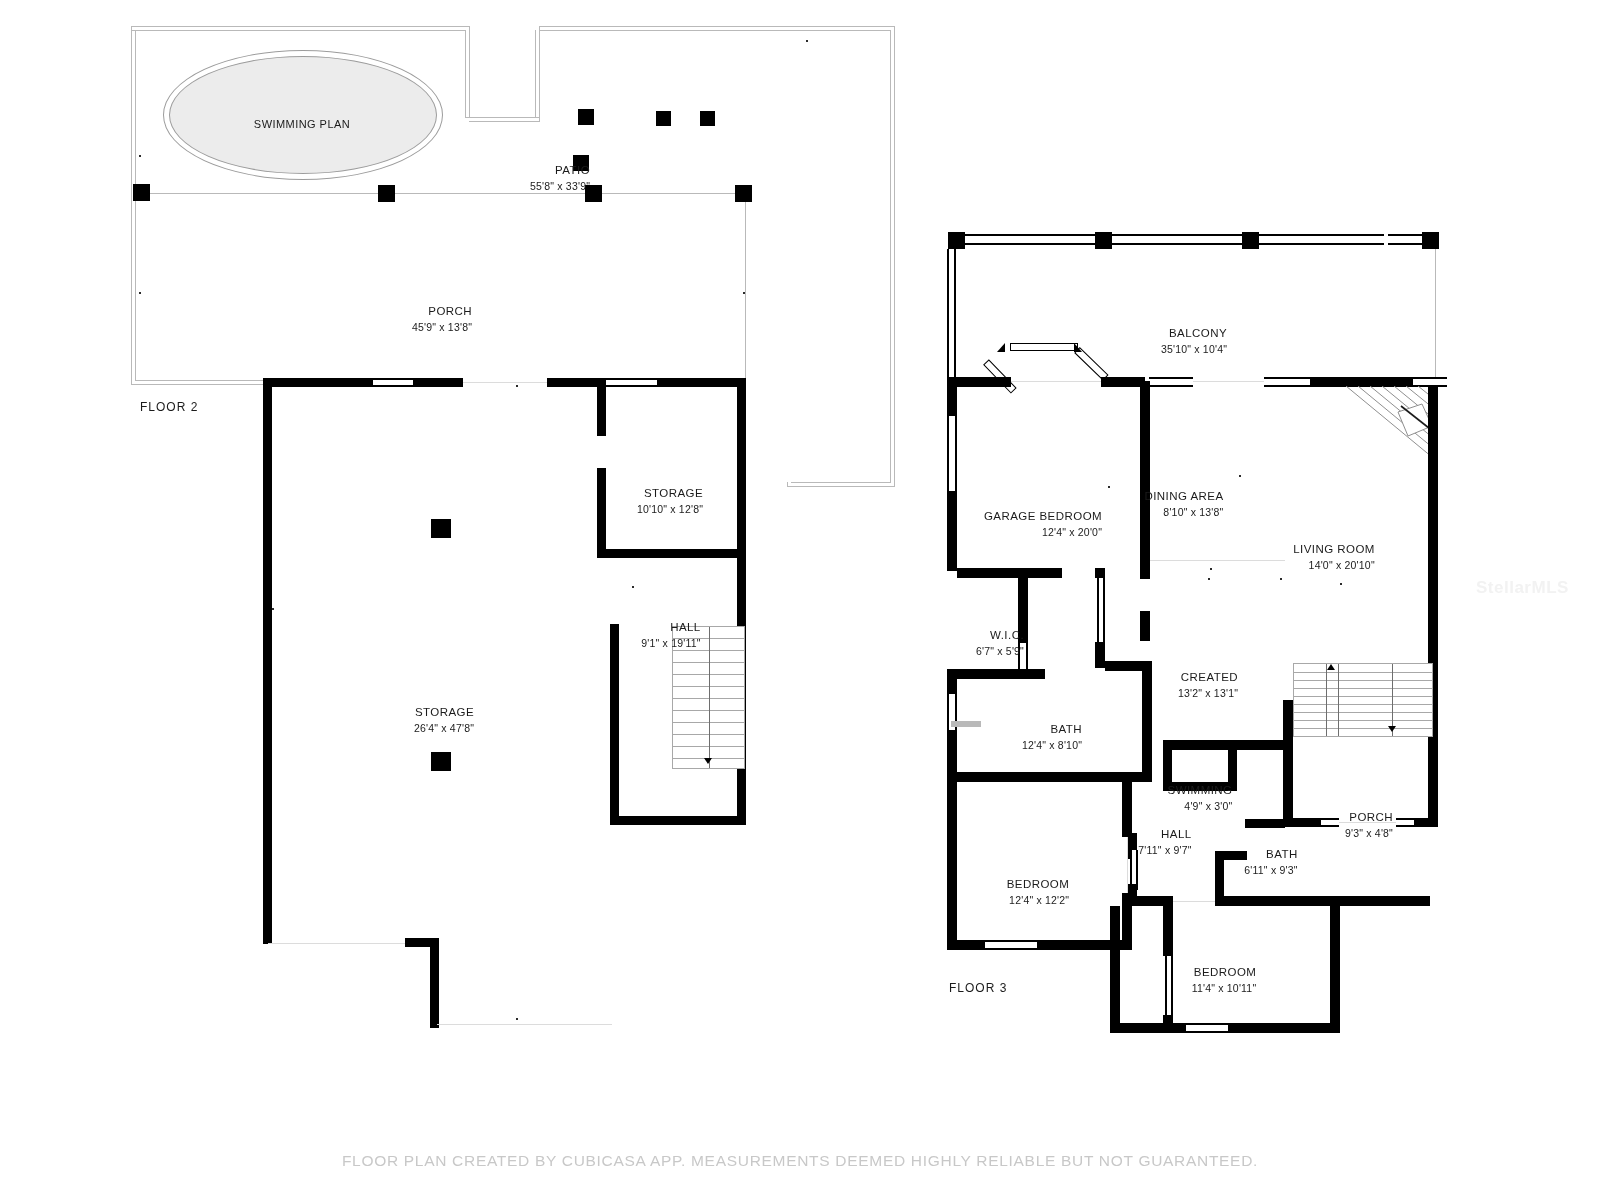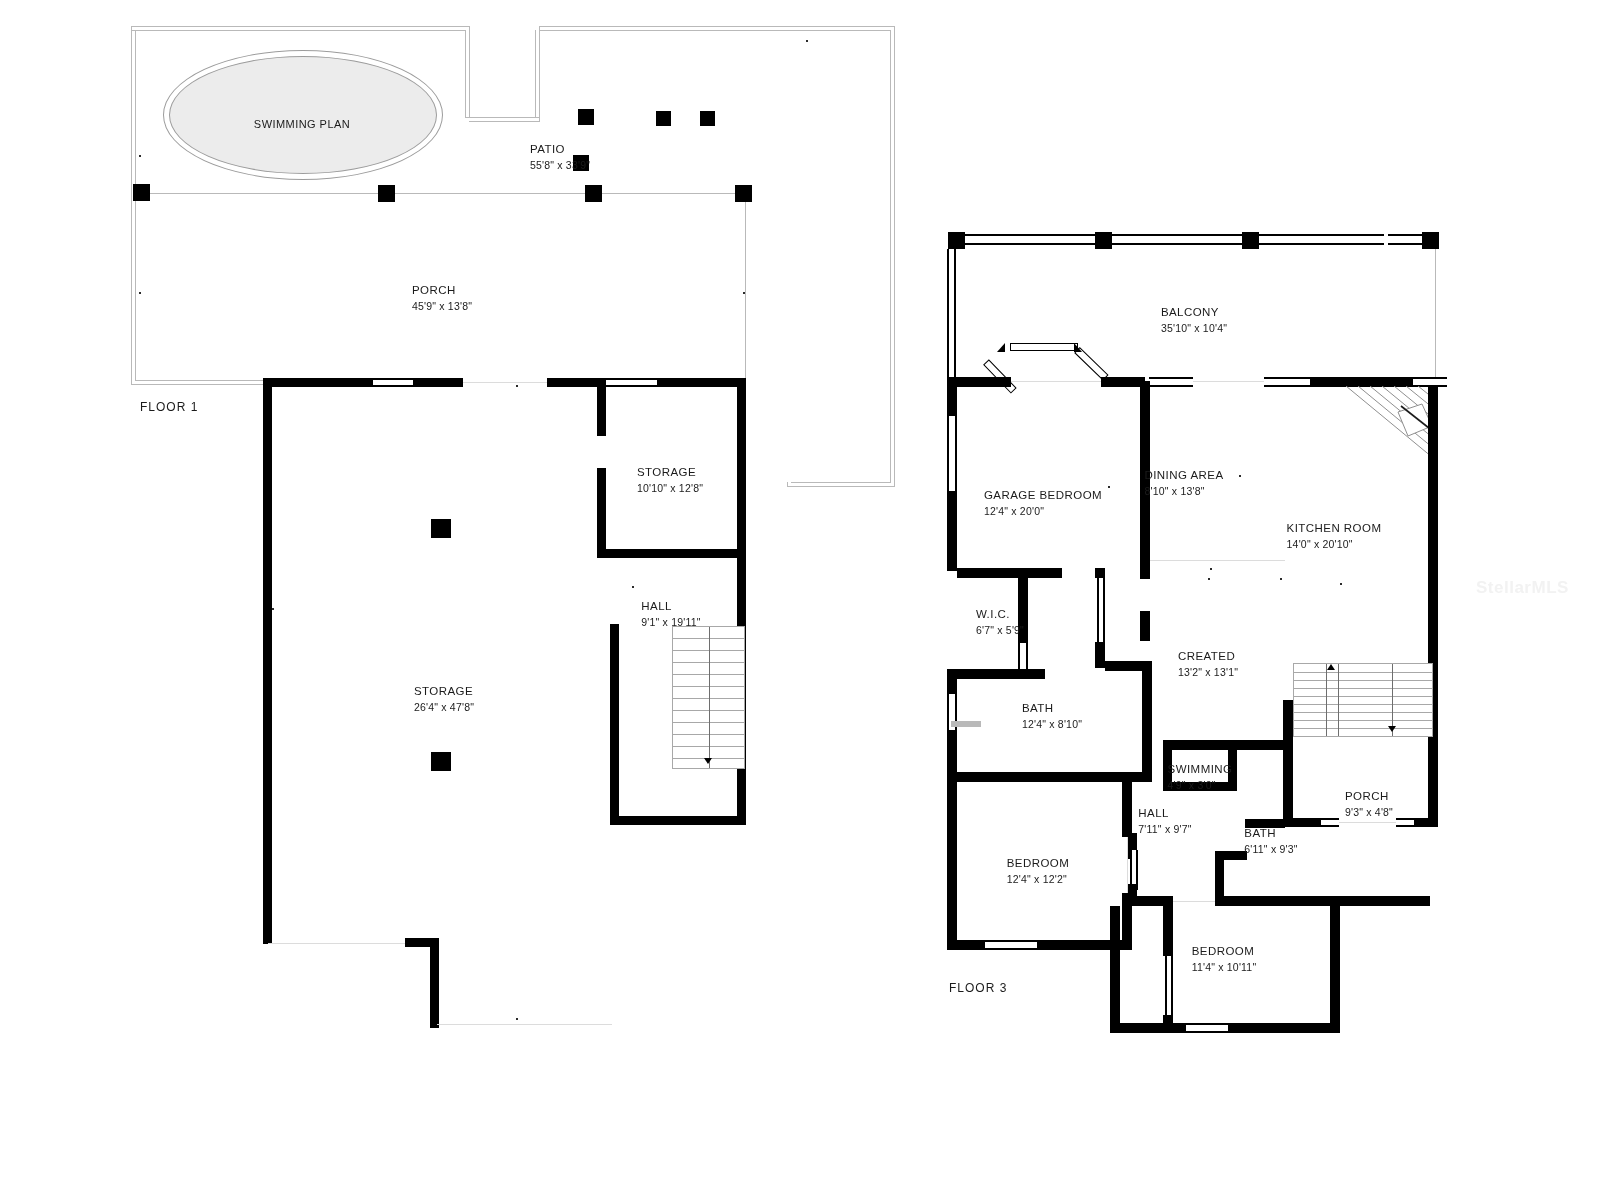--- a/index.html
+++ b/index.html
@@ -50,26 +50,27 @@
     border-right: 2px solid #000;
     box-sizing: border-box;
   }
   .door-gap {             
     position: absolute;
     background: #ffffff;
   }
   
   .room {
     position: absolute;
-    text-align: left;
+    text-align: right;
     color: #1b1b1b;
     line-height: 1.38;
     white-space: nowrap;
     transform: translateX(-50%);
     pointer-events: none;
+    margin-top: 21px;
   }
   .room .rname {
     display: block;
     font-size: 11.5px;
     letter-spacing: 0.45px;
   }
   .room .rdim {
     display: block;
     font-size: 10.5px;
     letter-spacing: 0.2px;
@@ -220,21 +221,21 @@
     <div class="room" style="left:560px; top:142px;">
       <span class="rname">PATIO</span>
       <span class="rdim">55'8" x 33'9"</span>
     </div>
 
     <div class="room" style="left:442px; top:283px;">
       <span class="rname">PORCH</span>
       <span class="rdim">45'9" x 13'8"</span>
     </div>
 
-    <div class="floor-label" style="left:140px; top:400px;">FLOOR 1</div>
+    <div class="floor-label" style="left:140px; top:400px;">FLOOR 2</div>
 
     <div class="wall" style="left:263px; top:378px; width:110px; height:9px;"></div>
     <div class="win" style="left:373px; top:378px; width:40px; height:9px;"></div>
     <div class="wall" style="left:413px; top:378px; width:50px; height:9px;"></div>
     <div class="hairline" style="left:463px; top:382px; width:84px; height:1px;"></div>
     <div class="wall" style="left:547px; top:378px; width:52px; height:9px;"></div>
     <div class="win" style="left:599px; top:378px; width:58px; height:9px;"></div>
     <div class="wall" style="left:657px; top:378px; width:89px; height:9px;"></div>
 
     <div class="wall" style="left:263px; top:378px; width:9px; height:566px;"></div>
@@ -440,21 +441,21 @@
 
     <div class="room" style="left:1043px; top:488px;">
       <span class="rname">GARAGE BEDROOM</span>
       <span class="rdim">12'4" x 20'0"</span>
     </div>
     <div class="room" style="left:1184px; top:468px;">
       <span class="rname">DINING AREA</span>
       <span class="rdim">8'10" x 13'8"</span>
     </div>
     <div class="room" style="left:1334px; top:521px;">
-      <span class="rname">KITCHEN ROOM</span>
+      <span class="rname">LIVING ROOM</span>
       <span class="rdim">14'0" x 20'10"</span>
     </div>
     <div class="room" style="left:1000px; top:607px;">
       <span class="rname">W.I.C.</span>
       <span class="rdim">6'7" x 5'9"</span>
     </div>
     <div class="room" style="left:1208px; top:649px;">
       <span class="rname">CREATED</span>
       <span class="rdim">13'2" x 13'1"</span>
     </div>
@@ -492,14 +493,15 @@
     <div class="dot" style="left:1210px; top:568px;"></div>
     <div class="dot" style="left:1239px; top:475px;"></div>
     <div class="dot" style="left:1108px; top:486px;"></div>
     <div class="dot" style="left:1208px; top:578px;"></div>
     <div class="dot" style="left:1280px; top:578px;"></div>
     <div class="dot" style="left:1340px; top:583px;"></div>
   </div>
 
   <div class="watermark" style="left:1476px; top:578px;">StellarMLS</div>
 
+  <div class="footer-note" style="top:1152px;">FLOOR PLAN CREATED BY CUBICASA APP. MEASUREMENTS DEEMED HIGHLY RELIABLE BUT NOT GUARANTEED.</div>
 
 </div>
 
 </body></html>

